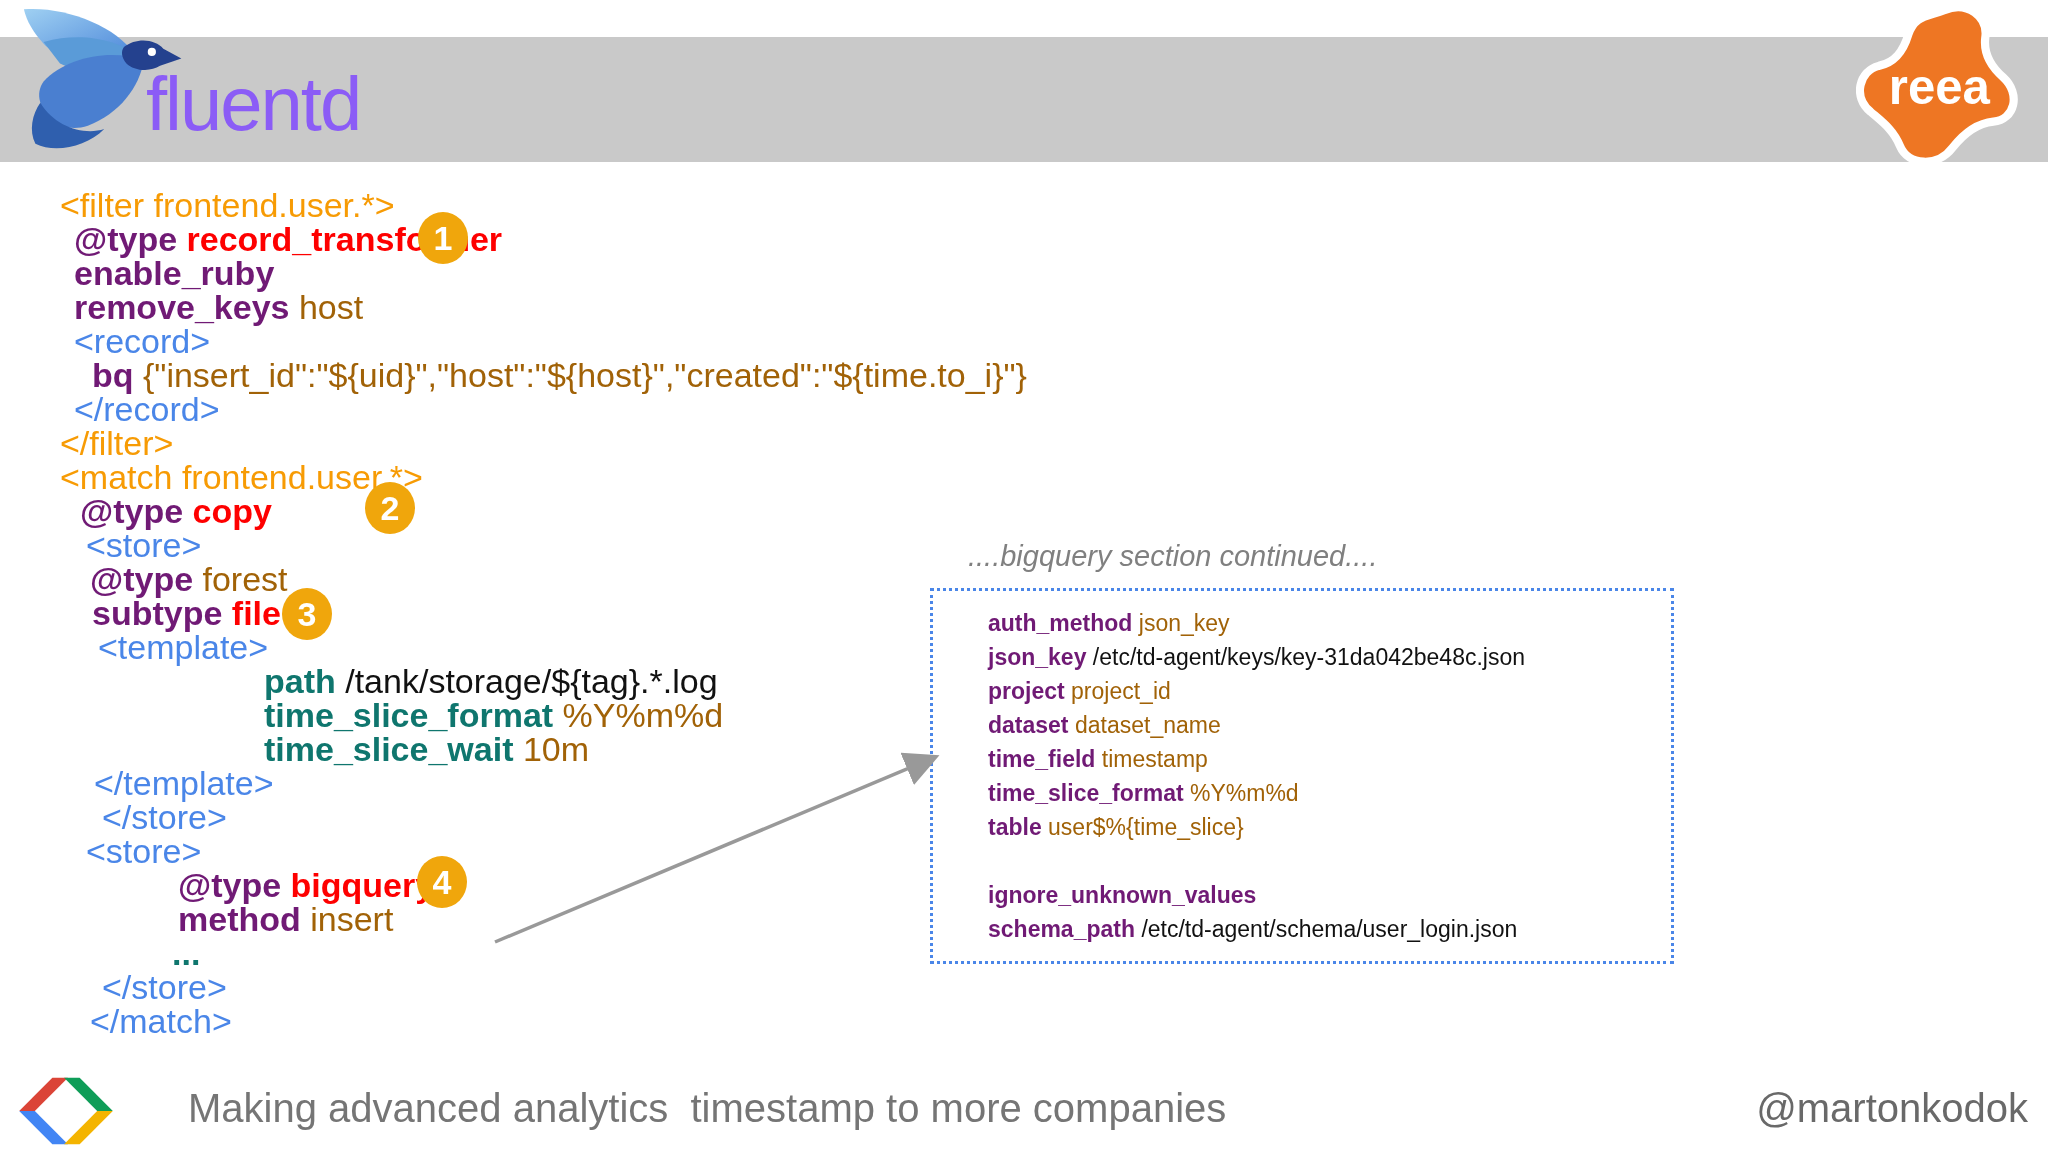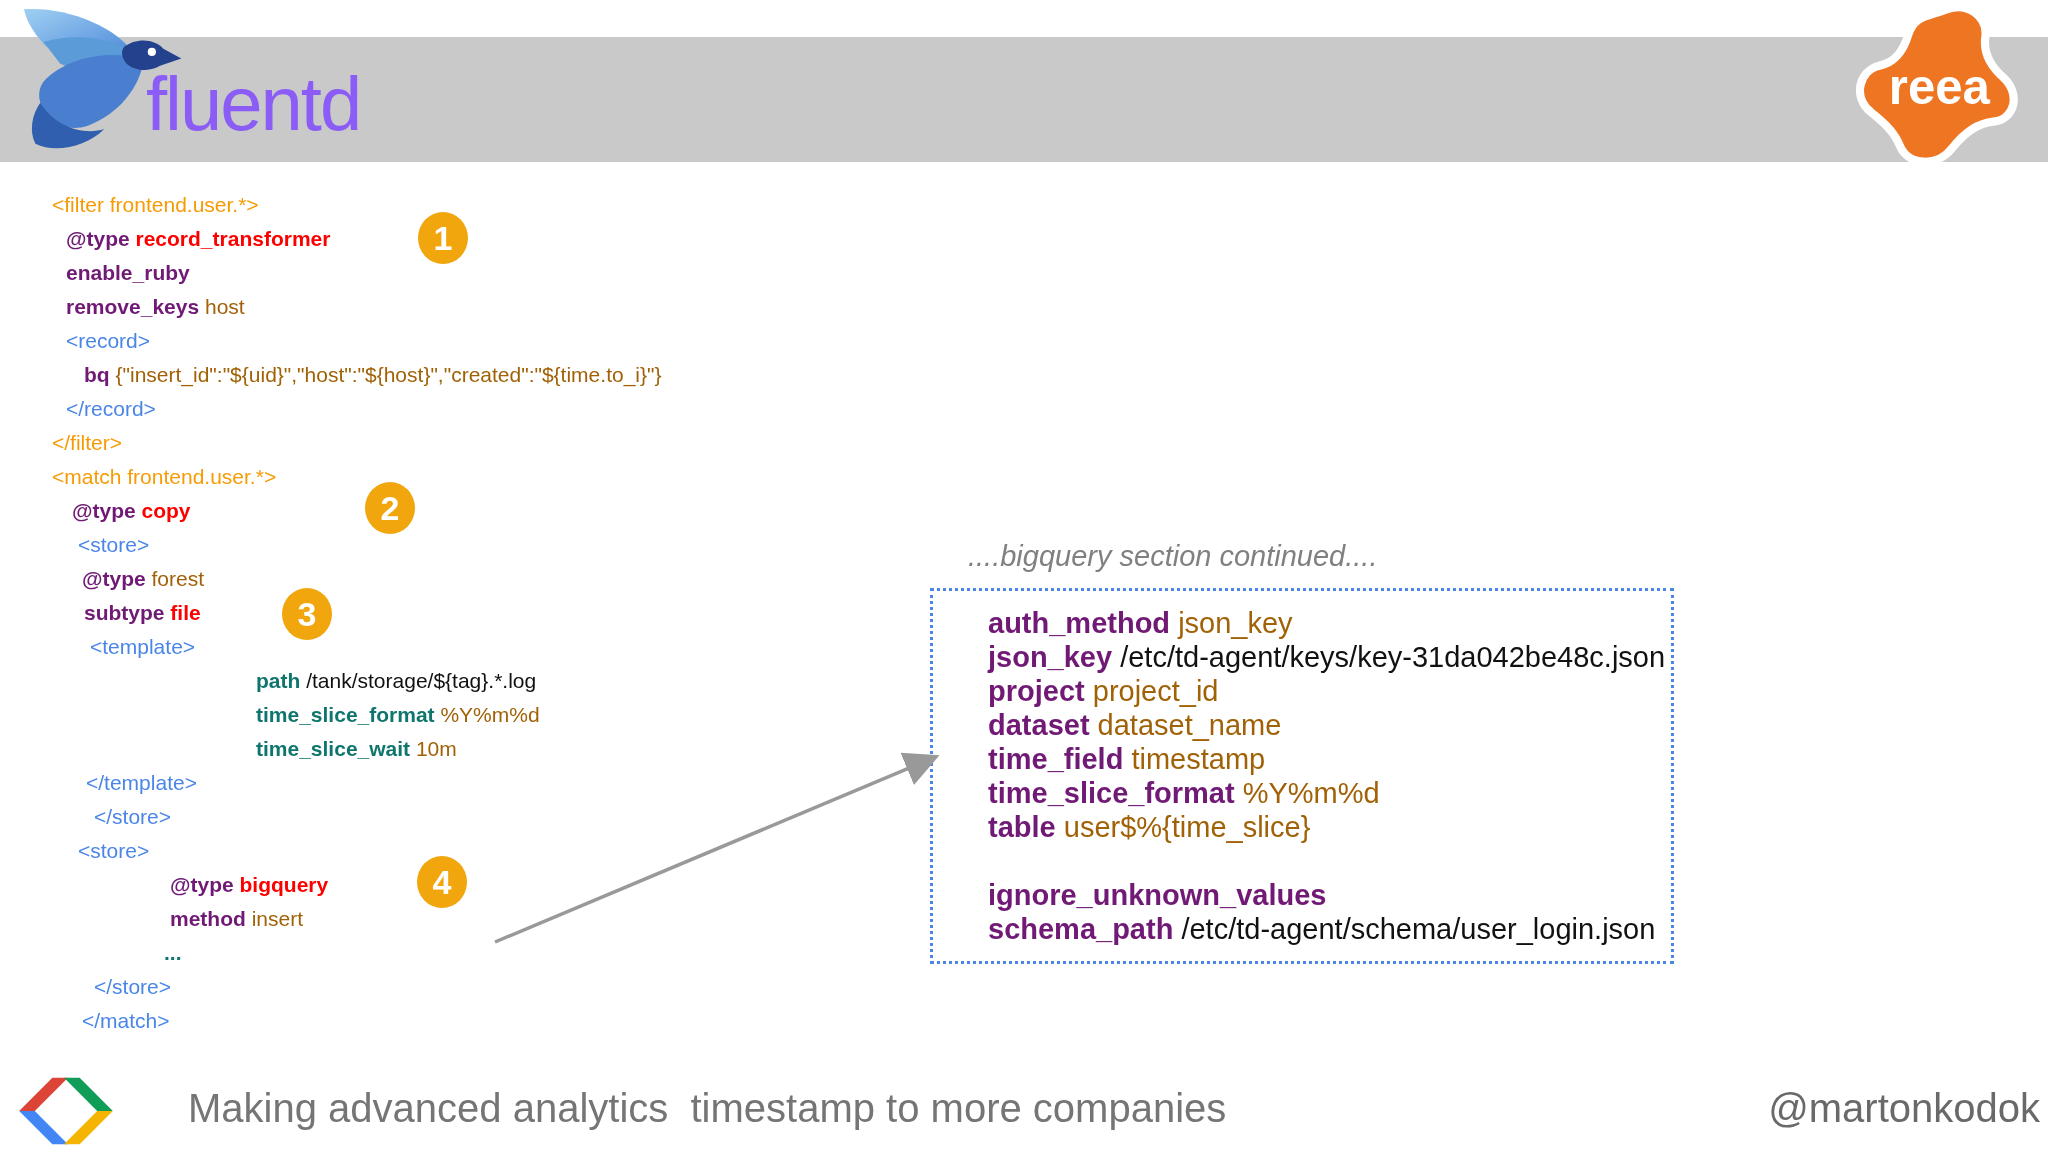--- a/index.html
+++ b/index.html
@@ -11,22 +11,22 @@
   
   .banner{position:absolute;left:0;top:37px;width:2048px;height:125px;background:#c9c9c9;}
   .bird{position:absolute;left:16px;top:6px;width:170px;height:164px;}
   .brand{
     position:absolute;left:146px;top:60px;
     font-size:76px;font-weight:400;color:#8b5cf6;letter-spacing:-2px;
   }
   .reea{position:absolute;left:1856px;top:2px;width:170px;height:172px;}
   
   .code{
-    position:absolute;left:52px;top:188px;
-    font-size:21px;line-height:34px;white-space:pre;
+    position:absolute;left:60px;top:188px;
+    font-size:34px;line-height:34px;white-space:pre;
   }
   .code-line{height:34px;}
   .tok-k{color:#701a75;font-weight:bold;}
   .tok-r{color:#fe0000;font-weight:bold;}
   .tok-g{color:#a16207;}
   .tok-o{color:#f79b04;}
   .tok-t{color:#4a86e8;}
   .tok-b{color:#111111;}
   .tok-kb{color:#0f766e;font-weight:bold;}
   
@@ -39,32 +39,32 @@
   .callout-title{
     position:absolute;left:968px;top:540px;
     font-size:29px;color:#808080;white-space:pre;font-style:italic;
   }
   .callout-box{
     position:absolute;left:930px;top:588px;width:744px;height:376px;
     border:3px dotted #4a86e8;box-sizing:border-box;
   }
   .callout-lines{
     position:absolute;left:988px;top:606px;
-    font-size:29px;line-height:34px;white-space:pre;
+    font-size:23px;line-height:34px;white-space:pre;
   }
   
   .arrow{position:absolute;left:483px;top:742px;width:470px;height:215px;}
   
   .gdev{position:absolute;left:16px;top:1072px;width:100px;height:78px;}
   .tagline{
     position:absolute;left:188px;top:1086px;
     font-size:40px;color:#757575;white-space:pre;
   }
   .handle{
-    position:absolute;right:8px;top:1086px;
+    position:absolute;right:20px;top:1086px;
     font-size:40px;color:#696969;
   }
 </style>
 </head>
 <body>
 
 <div class="banner"></div>
 
 <svg class="bird" viewBox="0 0 200 200" aria-hidden="true">
   <defs>

